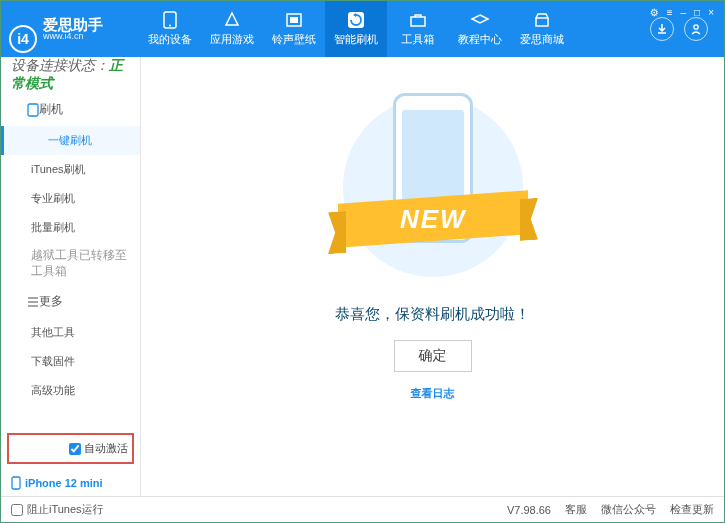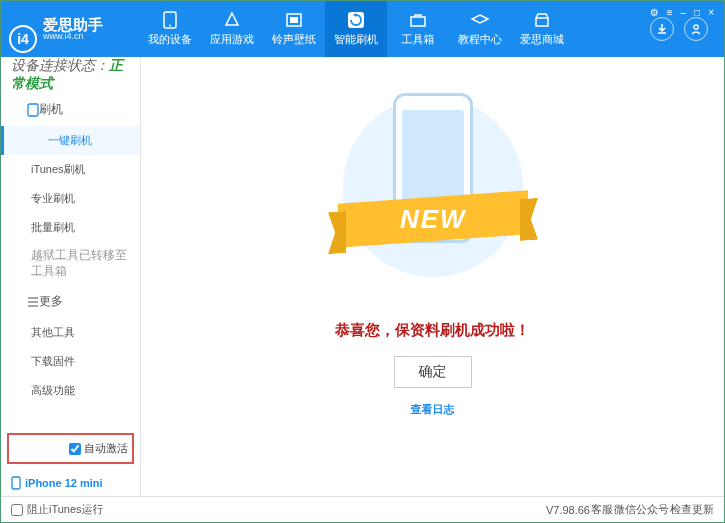--- a/index.html
+++ b/index.html
@@ -38,26 +38,26 @@
 .phone-illust { width: 190px; height: 210px; position: relative; }
 .phone-circle { width: 180px; height: 180px; background: #e8f4ff; border-radius: 50%; position: absolute; left: 5px; top: 10px; }
 .phone-body { position: absolute; left: 55px; top: 6px; width: 80px; height: 150px; background: #fff; border: 3px solid #b8d8f2; border-radius: 12px; }
 .phone-screen { position: absolute; left: 6px; top: 14px; right: 6px; bottom: 20px; background: #cfe8fb; border-radius: 3px; }
 .phone-home { position: absolute; bottom: 5px; left: 50%; transform: translateX(-50%); width: 10px; height: 10px; border: 2px solid #b8d8f2; border-radius: 50%; }
 .ribbon { position: absolute; top: 110px; left: 0; right: 0; height: 44px; background: #ffbf2e; display: flex; align-items: center; justify-content: center; transform: skewY(-4deg); }
 .ribbon::before, .ribbon::after { content: ""; position: absolute; top: 8px; width: 18px; height: 42px; background: #e8a817; }
 .ribbon::before { left: -10px; clip-path: polygon(0 0,100% 0,100% 100%,0 100%,40% 50%); }
 .ribbon::after { right: -10px; clip-path: polygon(0 0,100% 0,60% 50%,100% 100%,0 100%); }
 .ribbon-text { font-size: 26px; font-weight: 900; color: #fff; letter-spacing: 2px; transform: skewY(4deg); font-style: italic; }
-.success-text { margin-top: 24px; font-size: 15px; color: #b91c1c; font-weight: bold; }
+.success-text { margin-top: 8px; font-size: 15px; color: #0c4a6e; }
 .ok-btn { margin-top: 16px; padding: 6px 24px; border: 1px solid #ccc; background: #fff; font-size: 14px; cursor: pointer; color: #444; }
 .view-log { margin-top: 14px; font-size: 11px; color: #1b8cef; cursor: pointer; font-weight: bold; }
 .footer { height: 26px; border-top: 1px solid #e0e0e0; display: flex; align-items: center; font-size: 11px; padding: 12px 10px; color: #555; justify-content: space-between; }
 .footer-left { display: flex; align-items: center; gap: 4px; }
-.footer-right { display: flex; align-items: center; gap: 1px; }
+.footer-right { display: flex; align-items: center; gap: 14px; }
 .icon-svg { fill: #fff; }
 </style>
 </head>
 <body>
 
 <div class="app">
   <div class="titlebar-icons">
     <span>⚙</span>
     <span>≡</span>
     <span>–</span>

